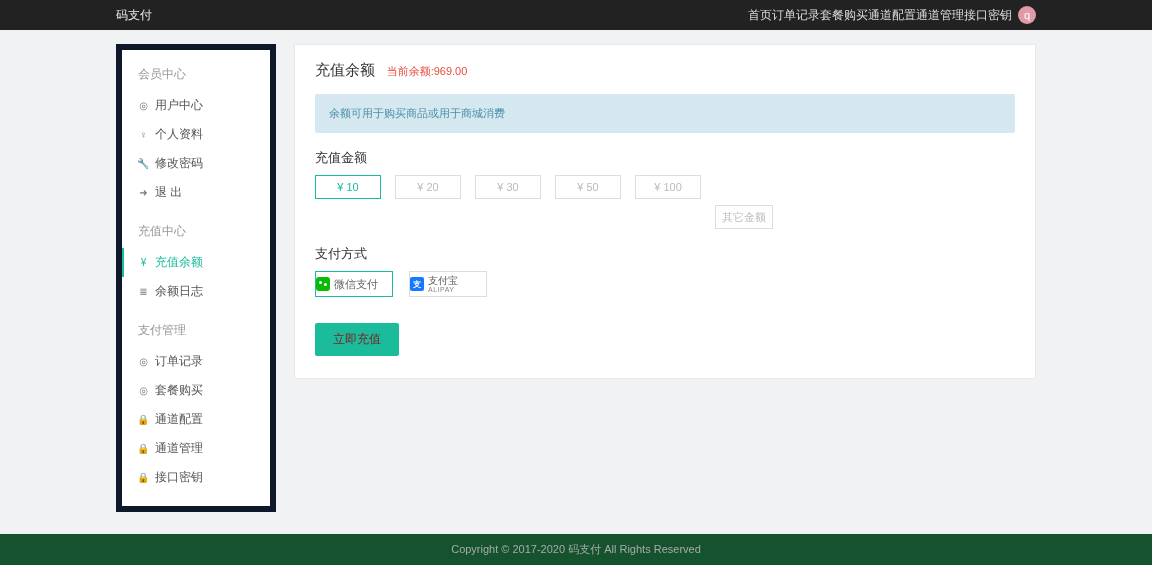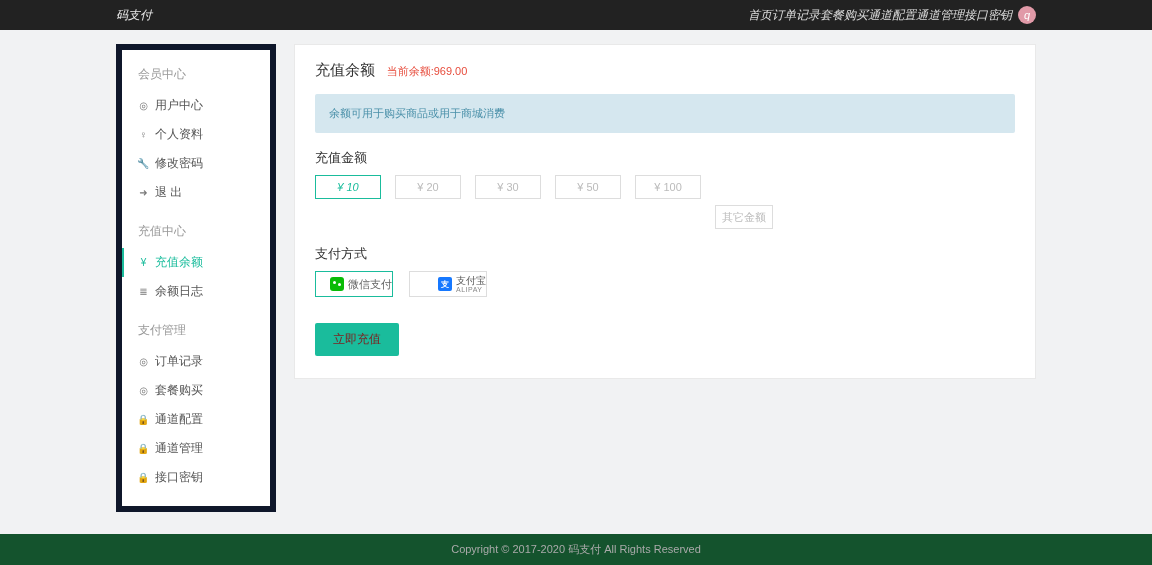--- a/index.html
+++ b/index.html
@@ -1,19 +1,19 @@
 <!DOCTYPE html>
 <html><head>
   <meta charset="utf-8">
   <style>
     * { margin:0; padding:0; box-sizing:border-box; }
     body { font-family: -apple-system, "Helvetica Neue", Arial, sans-serif; background:#f1f2f3; font-size:13px; color:#333; }
     
     .topbar { background:#222; height:30px; display:flex; align-items:center; padding:0 0; }
-    .topbar-inner { width:920px; margin:16px auto; display:flex; align-items:center; justify-content:space-between; height:16px;font-style:italic; }
+    .topbar-inner { width:920px; margin:16px auto; display:flex; align-items:center; justify-content:space-between; height:16px; }
     .brand { color:#e8e8e8; font-size:12px; }
     .nav { display:flex; align-items:center; }
     .nav a { color:#ddd; font-size:12px; cursor:pointer; }
     .avatar { width:18px; height:18px; border-radius:50%; background:#e19aa8; display:flex; align-items:center; justify-content:center; color:#fff; font-size:11px; margin-left:6px; }
     
     .wrap { width:920px; margin:14px auto 0; display:flex; gap:18px; align-items:flex-start; }
     .sidebar { width:160px; background:#fff; border:6px solid #0f172a; padding:12px 0 14px; }
     .sb-head { color:#999; font-size:12px; padding:4px 16px 8px; }
     .sb-item { display:flex; align-items:center; gap:6px; padding:6px 16px; color:#555; font-size:12px; cursor:pointer; }
     .sb-item .icon { width:11px; height:11px; display:inline-flex; align-items:center; justify-content:center; color:#777; font-size:10px; }
@@ -22,24 +22,24 @@
     
     .panel { flex:1; background:#fff; border:1px solid #e9e9e9; padding:16px 20px 22px; }
     .title { font-size:15px; color:#333; }
     .balance { font-size:11px; color:#e74c3c; margin-left:8px; }
     .alert { margin-top:14px; background:#d5e7ef; color:#4a90a9; font-size:11px; padding:12px 14px; border-radius:2px; }
     .sec-label { font-size:13px; color:#333; margin-top:16px; margin-bottom:8px; }
     
     .amount-row { display:flex; gap:14px; }
     .amt { width:66px; height:24px; border:1px solid #ddd; display:flex; align-items:center; justify-content:center; color:#bbb; font-size:11px; cursor:pointer; }
     .amt.other { width:58px;margin-top:30px; }
-    .amt.selected { border-color:#1abc9c; color:#1abc9c;font-style:italic; }
+    .amt.selected { border-color:#1abc9c; color:#1abc9c; }
     
     .pay-row { display:flex; gap:16px; }
-    .pay { width:78px; height:26px; border:1px solid #ddd; display:flex; align-items:center; justify-content:flex-end; gap:4px; font-size:11px; color:#666; cursor:pointer; position:relative; }
+    .pay { width:78px; height:26px; border:1px solid #ddd; display:flex; align-items:center; justify-content:flex-start; gap:4px; font-size:11px; color:#666; cursor:pointer; position:relative; }
     .pay.selected { border-color:#1abc9c; }
     .pay .wx-icon { width:14px; height:14px; background:#09bb07; border-radius:3px; position:relative; }
     .pay .wx-icon::before, .pay .wx-icon::after { content:""; position:absolute; background:#fff; border-radius:50%; }
     .pay .wx-icon::before { width:3px; height:3px; left:3px; top:4px; }
     .pay .wx-icon::after { width:3px; height:3px; right:3px; top:6px; }
     .pay .ali-icon { width:14px; height:14px; background:#1678ff; display:flex; align-items:center; justify-content:center; color:#fff; font-size:8px; font-weight:bold; border-radius:2px; }
     .pay .ali-text { font-size:10px; color:#555; line-height:1.1; }
     .pay .ali-text .sub { font-size:7px; color:#888; letter-spacing:0.5px; }
     
     .submit { margin-top:26px; background:#1abc9c; color:#7f1d1d; border:none; padding:8px 18px; font-size:12px; cursor:pointer; border-radius:2px; }

